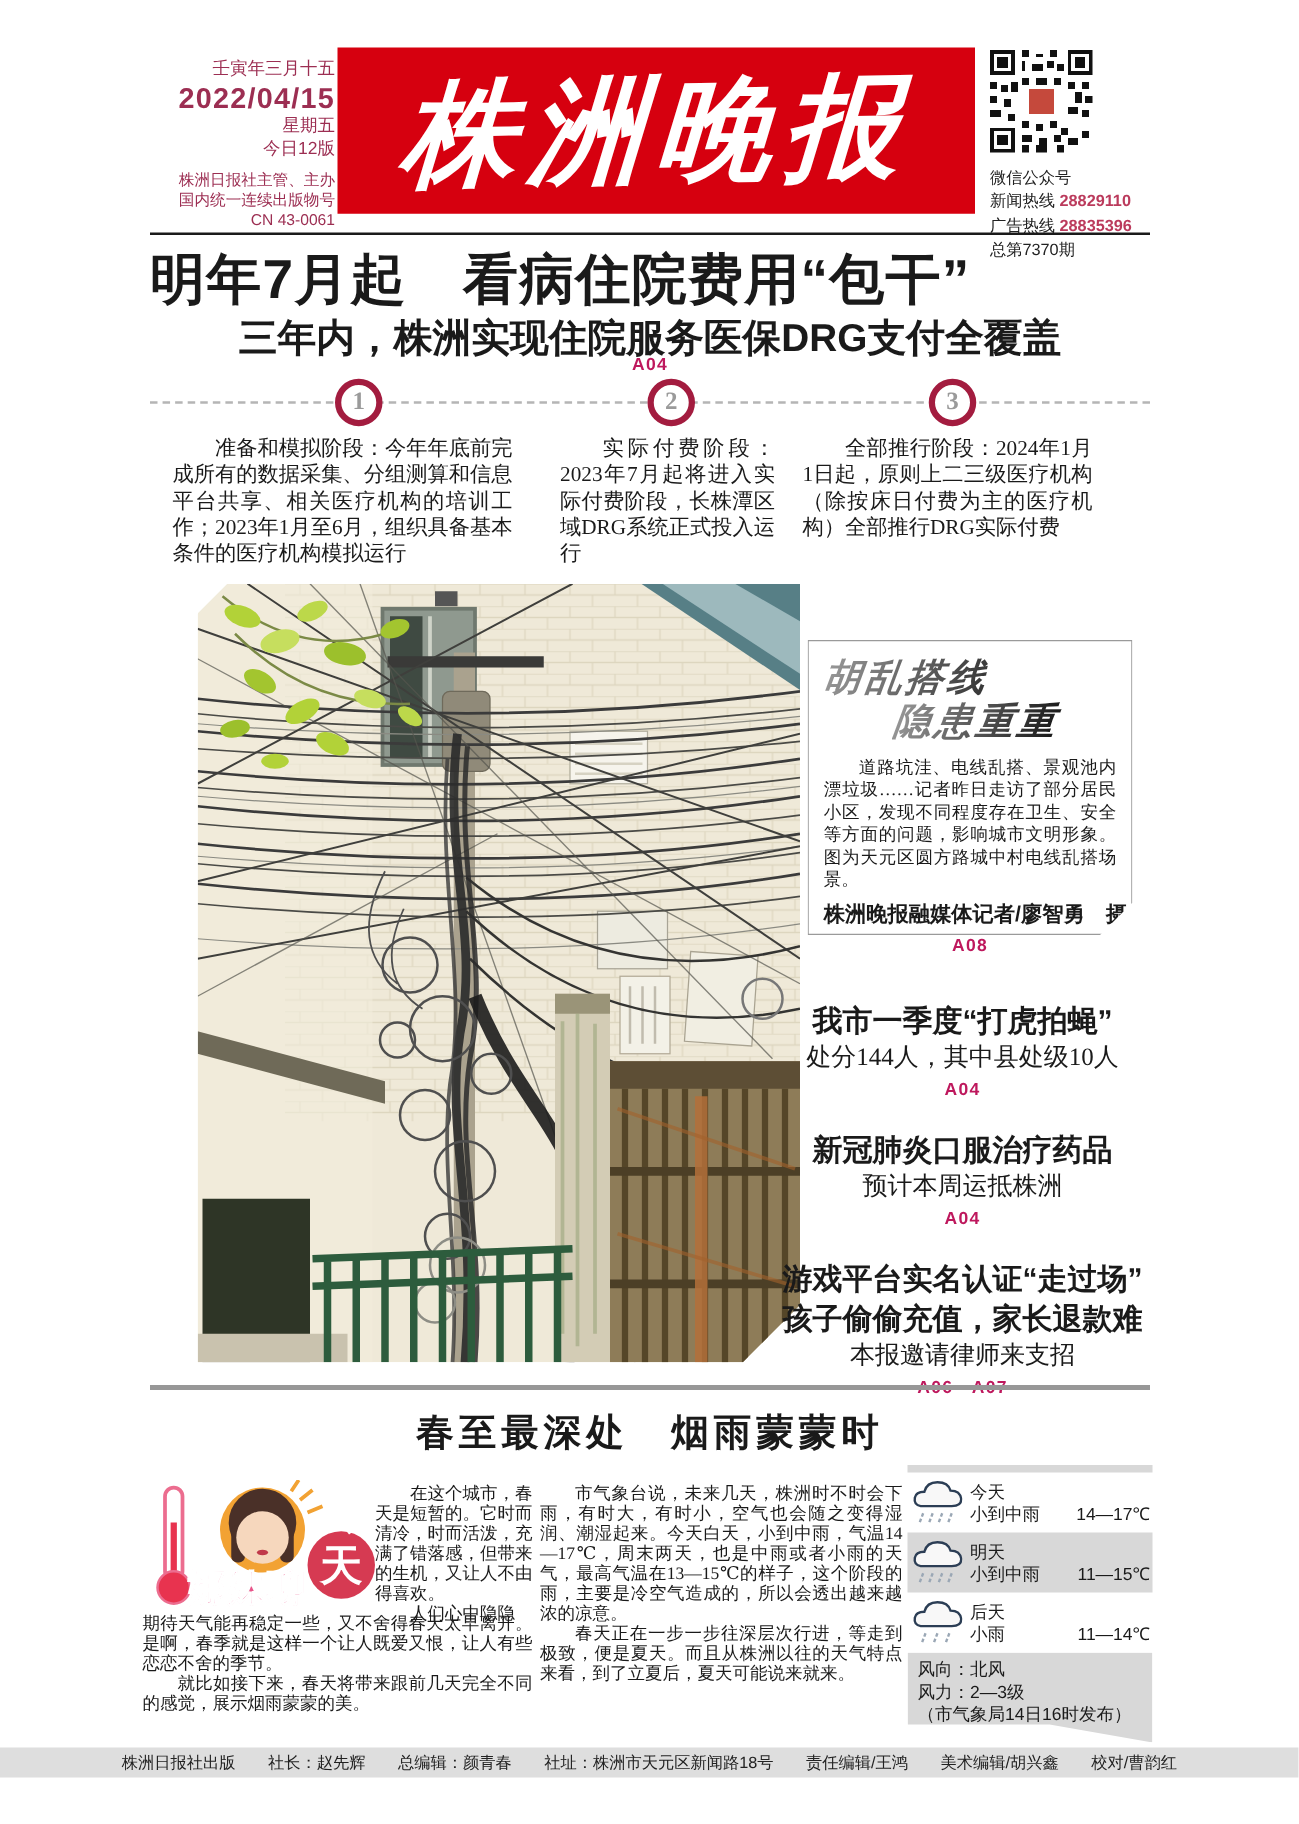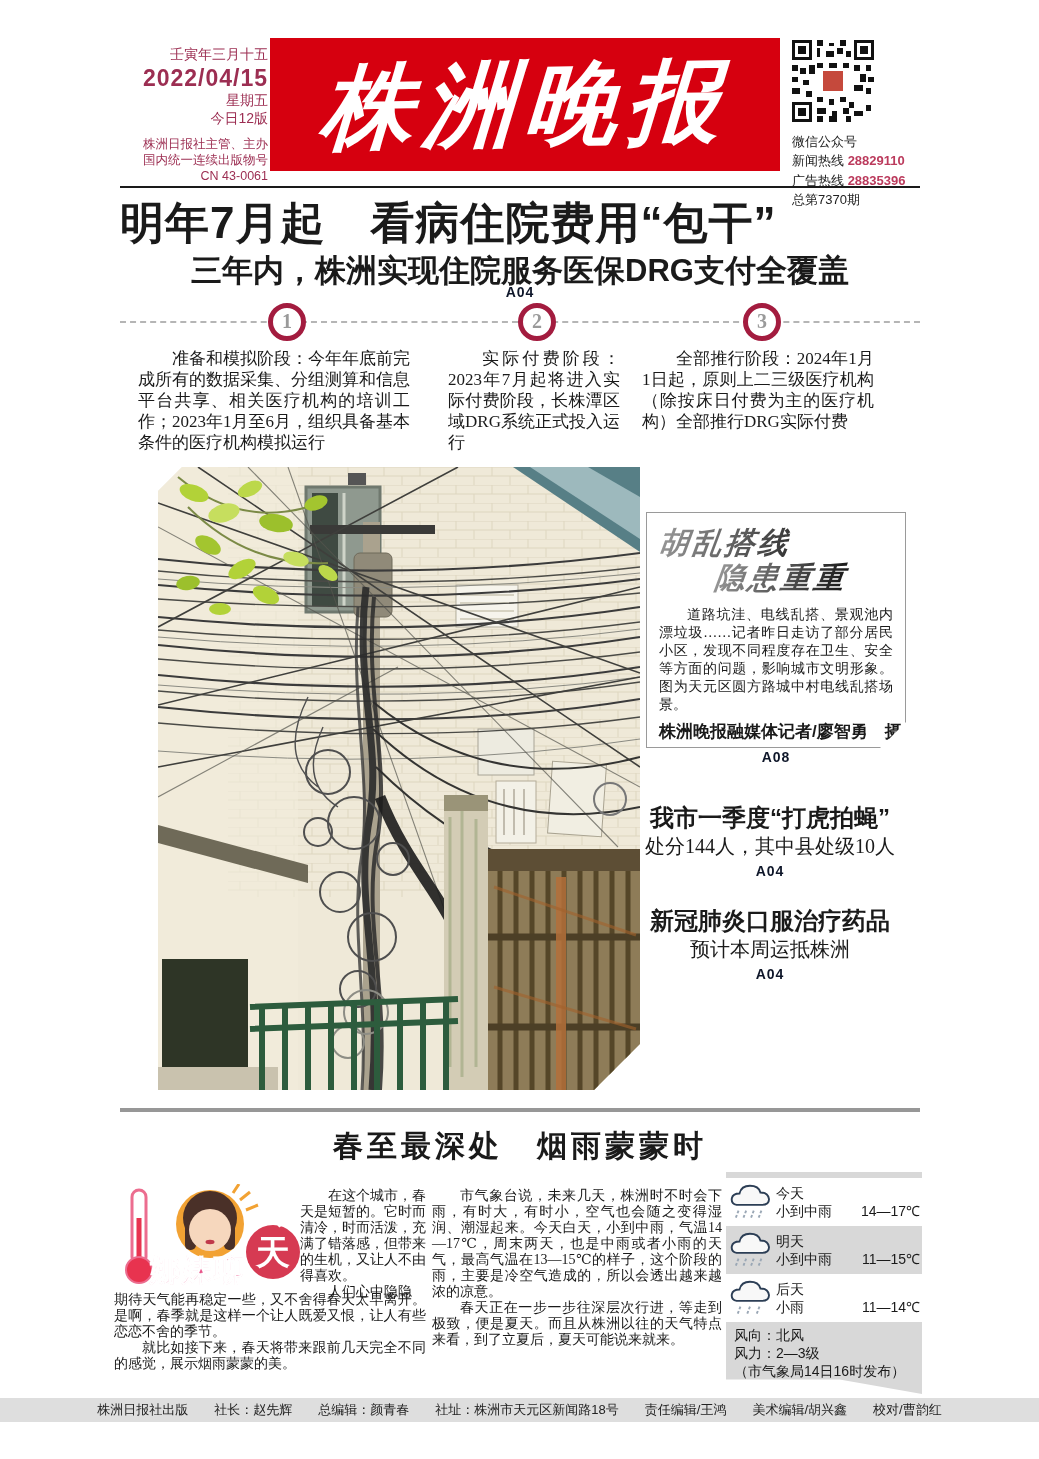--- a/index.html
+++ b/index.html
@@ -1,21 +1,21 @@
 <!DOCTYPE html>
 <html><head>
 <meta charset="utf-8">
 <style>
   html,body{margin:0;padding:0;background:#fff;}
   .page{position:relative;width:1039px;height:1459px;background:#fff;overflow:hidden;
         font-family:"Liberation Sans",sans-serif;color:#1a1a1a;}
   .abs{position:absolute;}
   .kai{font-family:"Liberation Serif","DejaVu Serif",serif;}
   .red{color:#bb3a5c;font-weight:bold;}
-  .pageref{color:#0f172a;font-weight:bold;font-size:14px;letter-spacing:1px;}
+  .pageref{color:#be185d;font-weight:bold;font-size:14px;letter-spacing:1px;}
 
   
   .dateline{left:122px;top:46px;width:146px;text-align:right;color:#9c2e52;line-height:1.25;}
   .dateline .lunar{font-size:14px;}
   .dateline .date{font-size:23px;font-weight:bold;letter-spacing:1px;}
   .dateline .wk{font-size:14px;}
   .dateline .pg{font-size:14px;margin-bottom:10px;}
   .dateline .pub{font-size:12.5px;}
   .nameplate{left:270px;top:38px;width:510px;height:133px;background:#d6000f;
              display:flex;align-items:center;justify-content:center;}
@@ -284,20 +284,26 @@
     <div class="brief">
       <div class="bh">我市一季度“打虎拍蝇”</div>
       <div class="bs kai">处分144人，其中县处级10人</div>
       <div class="pageref">A04</div>
     </div>
     <div class="brief">
       <div class="bh">新冠肺炎口服治疗药品</div>
       <div class="bs kai">预计本周运抵株洲</div>
       <div class="pageref">A04</div>
     </div>
+    <div class="brief">
+      <div class="bh">游戏平台实名认证“走过场”</div>
+      <div class="bh">孩子偷偷充值，家长退款难</div>
+      <div class="bs kai">本报邀请律师来支招</div>
+      <div class="pageref">A06—A07</div>
+    </div>
   </div>
 
   <div class="abs divider"></div>
   <div class="abs f-title">春至最深处　烟雨蒙蒙时</div>
 
   <div class="abs badge">
     <svg viewBox="0 0 180 106">
       <g>
         <rect x="10" y="6" width="14" height="74" rx="7" fill="#fff" stroke="#ec6d8f" stroke-width="3"></rect>
         <rect x="14.5" y="34" width="5" height="44" fill="#e8334f"></rect>

